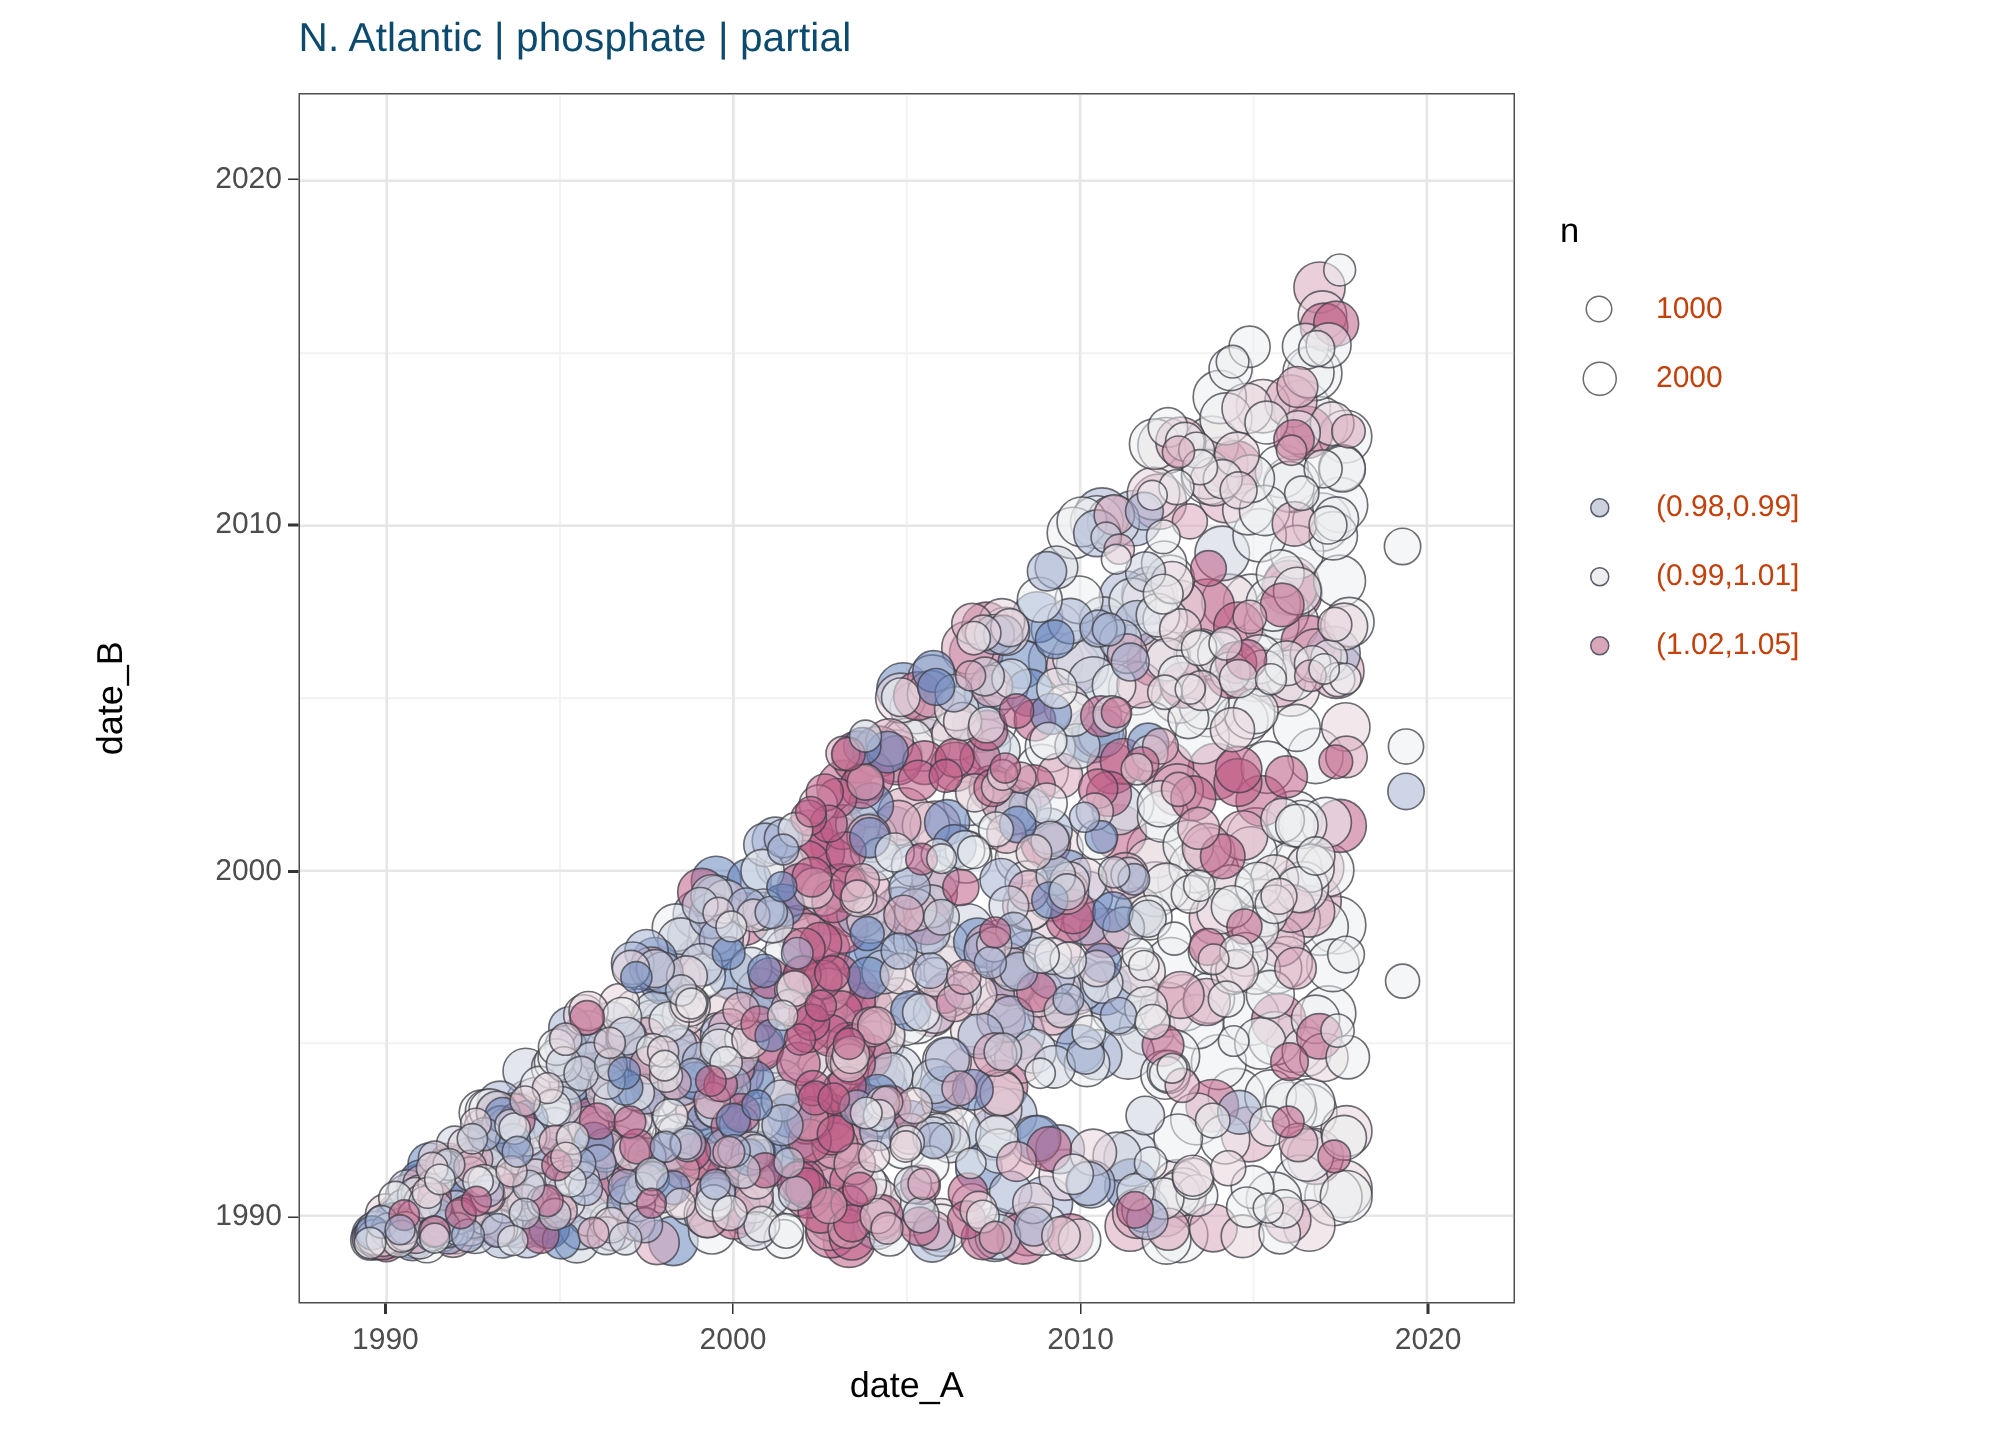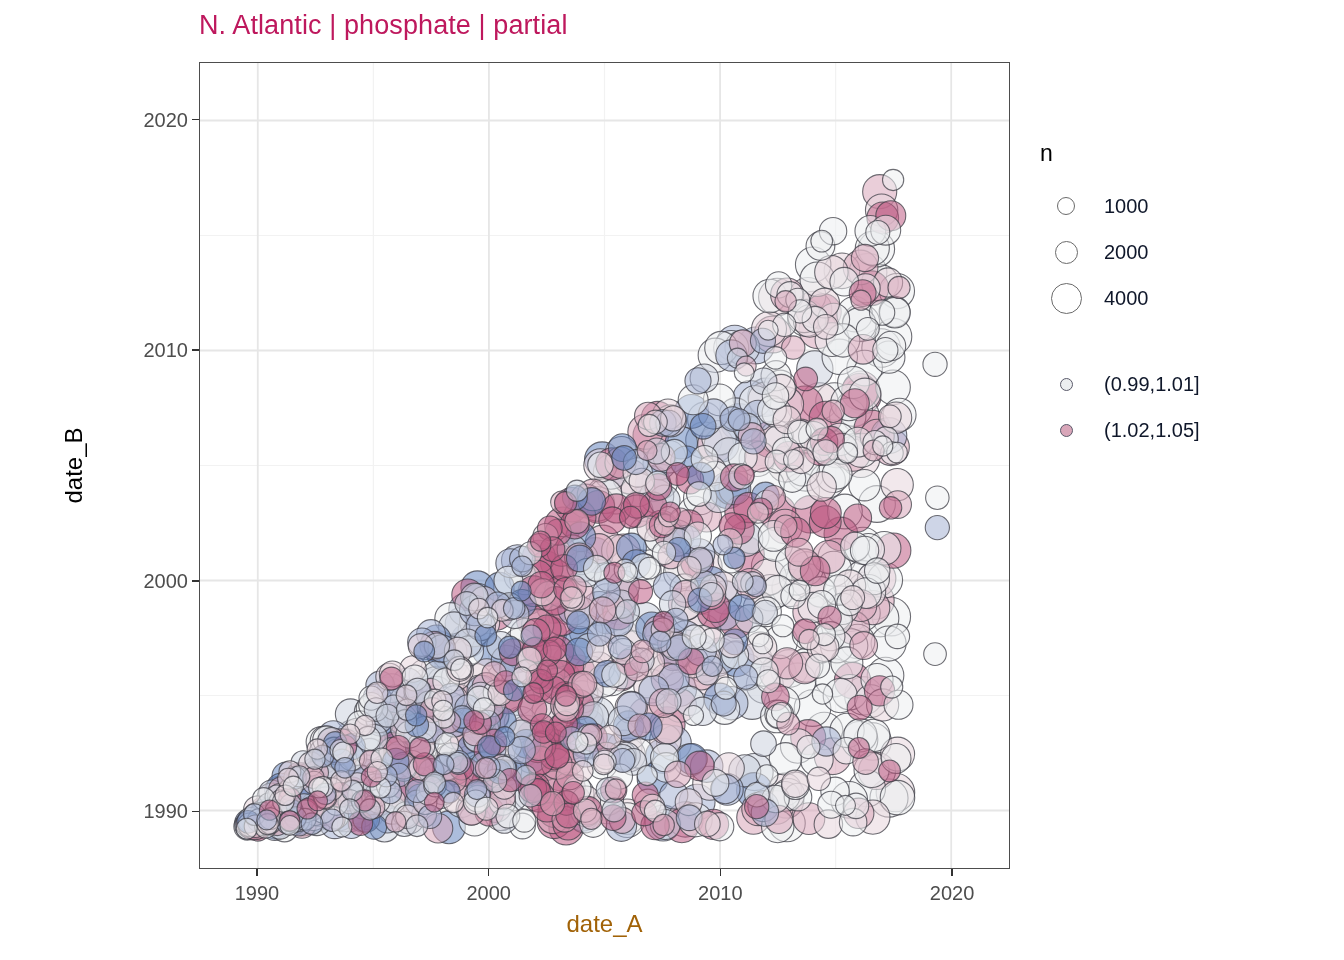--- a/index.html
+++ b/index.html
@@ -22,21 +22,21 @@
     width: 1344px;
     height: 960px;
   }
 
   
   #plot-title {
     position: absolute;
     left: 199px;
     top: 10px;
     font-size: 27px;
-    color: #be185d;
+    color: #0c4a6e;
     white-space: nowrap;
     letter-spacing: 0.1px;
   }
 
   
   #panel {
     position: absolute;
     left: 199px;
     top: 62px;
     width: 811px;
@@ -102,21 +102,21 @@
     transform: translate(60px, 869px) rotate(-90deg);
     white-space: nowrap;
   }
   #xlab {
     position: absolute;
     left: 199px;
     top: 910px;
     width: 811px;
     text-align: center;
     font-size: 24px;
-    color: #a16207;
+    color: #000000;
     white-space: nowrap;
   }
 
   
   #legend-area {
     position: absolute;
     left: 1040px;
     top: 140px;
     width: 300px;
   }
@@ -134,21 +134,21 @@
   }
   .legend-key {
     width: 52px;
     display: flex;
     align-items: center;
     justify-content: center;
     flex: none;
   }
   .legend-label {
     font-size: 20px;
-    color: #0f172a;
+    color: #c2410c;
     white-space: nowrap;
     margin-left: 12px;
   }
   .size-circle {
     border-radius: 50%;
     background: transparent;
     border: 1.4px solid #6b6b6b;
     box-sizing: border-box;
   }
   .color-dot {
@@ -1694,30 +1694,30 @@
               <div class="size-circle" style="width: 18px; height: 18px;"></div>
             </div>
             <div class="legend-label">1000</div>
           </div>
           <div class="legend-row">
             <div class="legend-key">
               <div class="size-circle" style="width: 23px; height: 23px;"></div>
             </div>
             <div class="legend-label">2000</div>
           </div>
-          <div class="legend-row">
-            <div class="legend-key">
-              <div class="size-circle" style="width: 31px; height: 31px;"></div>
-            </div>
-            <div class="legend-label">4000</div>
-          </div>
         </div>
     </div>
     <div class="legend-block">
       <div id="legend-color-rows">
+          <div class="legend-row">
+            <div class="legend-key">
+              <div class="color-dot" style="background: rgb(204, 209, 222);"></div>
+            </div>
+            <div class="legend-label">(0.98,0.99]</div>
+          </div>
           <div class="legend-row">
             <div class="legend-key">
               <div class="color-dot" style="background: rgb(236, 238, 240);"></div>
             </div>
             <div class="legend-label">(0.99,1.01]</div>
           </div>
           <div class="legend-row">
             <div class="legend-key">
               <div class="color-dot" style="background: rgb(217, 166, 185);"></div>
             </div>

